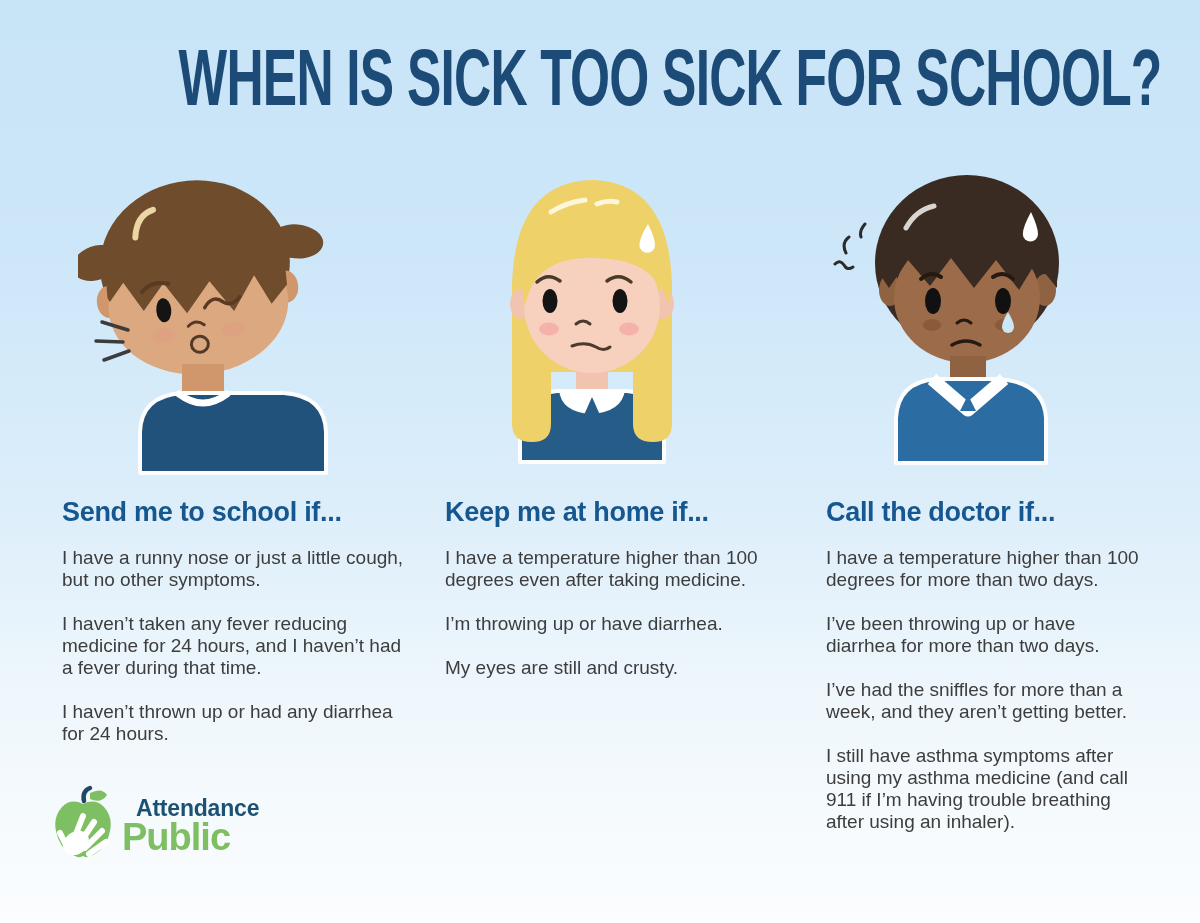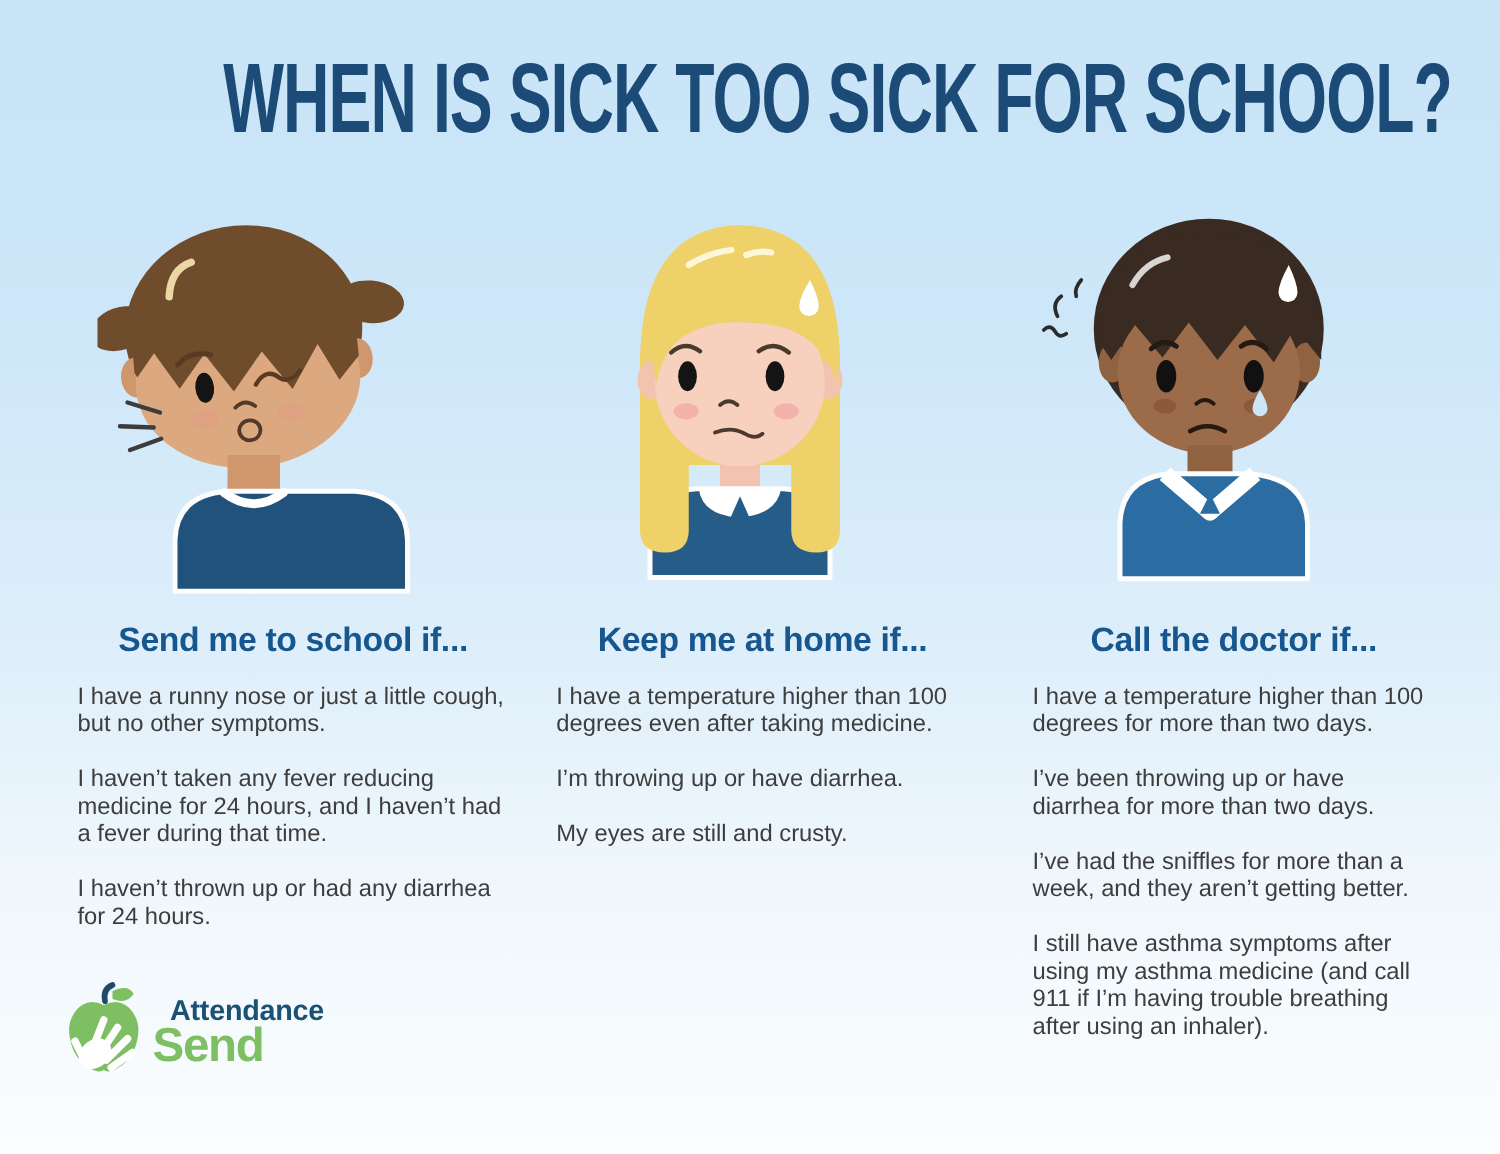--- a/index.html
+++ b/index.html
@@ -7,21 +7,21 @@
     position:relative;width:1200px;height:923px;overflow:hidden;
     background:linear-gradient(180deg,#c8e4f7 0%,#cde7f9 28%,#ddeefa 55%,#eff7fc 76%,#fbfdff 100%);
     font-family:"Liberation Sans",sans-serif;color:#3d3d3d;
   }
   .title-wrap{position:absolute;top:32px;left:0;width:1200px;text-align:center;padding-left:40px;}
   .title{
     display:inline-block;font-size:66px;font-weight:bold;color:#1d4b77;
     letter-spacing:-1px;white-space:nowrap;transform:scale(0.78,1.2);transform-origin:center top;
   }
   .col{position:absolute;top:497px;}
-  .col h2{margin:0 0 19px 0;font-size:27px;font-weight:bold;color:#17578f;letter-spacing:-.3px;text-align:center;}
+  .col h2{margin:0 0 19px 0;font-size:27px;font-weight:bold;color:#17578f;letter-spacing:-.3px;}
   .col p{margin:16px 0 22px 0;font-size:19px;line-height:22px;color:#3d3d3d;}
   .c1{left:62px;width:345px;}
   .c2{left:445px;width:330px;}
   .c3{left:826px;width:322px;}
   .kid{position:absolute;}
   .k1{left:78px;top:172px;}
   .k2{left:455px;top:172px;}
   .k3{left:830px;top:166px;}
   .logo-icon{position:absolute;left:54px;top:785px;}
   .logo-attendance{position:absolute;left:116px;top:795px;font-size:23px;font-weight:bold;color:#1b5173;letter-spacing:-.2px;margin-left:20px;}
@@ -130,15 +130,15 @@
   </section>
 
   <svg class="logo-icon" width="58" height="78" viewBox="0 0 58 78">
     <path d="M 30,16 Q 28,6 36,3" stroke="#1d4a66" stroke-width="4.5" stroke-linecap="round" fill="none"></path>
     <path fill="#7fbf63" d="M 36,8 Q 48,2 53,10 Q 47,19 36,14 Z"></path>
     <path fill="#7fbf63" d="M 29,19 Q 17,13 8,22 Q -1,32 2,46 Q 5,62 17,69 Q 25,74 29,71 Q 33,74 41,69 Q 53,62 56,46 Q 59,32 50,22 Q 41,13 29,19 Z"></path>
     <ellipse cx="22" cy="58" rx="14" ry="11" fill="#ffffff" transform="rotate(-38 22 58)"></ellipse>
     <path d="M 20,54 L 29,31 M 26,58 L 40,37 M 31,63 L 48,46 M 35,69 L 52,57 M 13,62 L 6,48" stroke="#ffffff" stroke-width="6" stroke-linecap="round" fill="none"></path>
   </svg>
   <div class="logo-attendance">Attendance</div>
-  <div class="logo-works">Send</div>
+  <div class="logo-works">Public</div>
 
 </div>
 
 </body></html>

